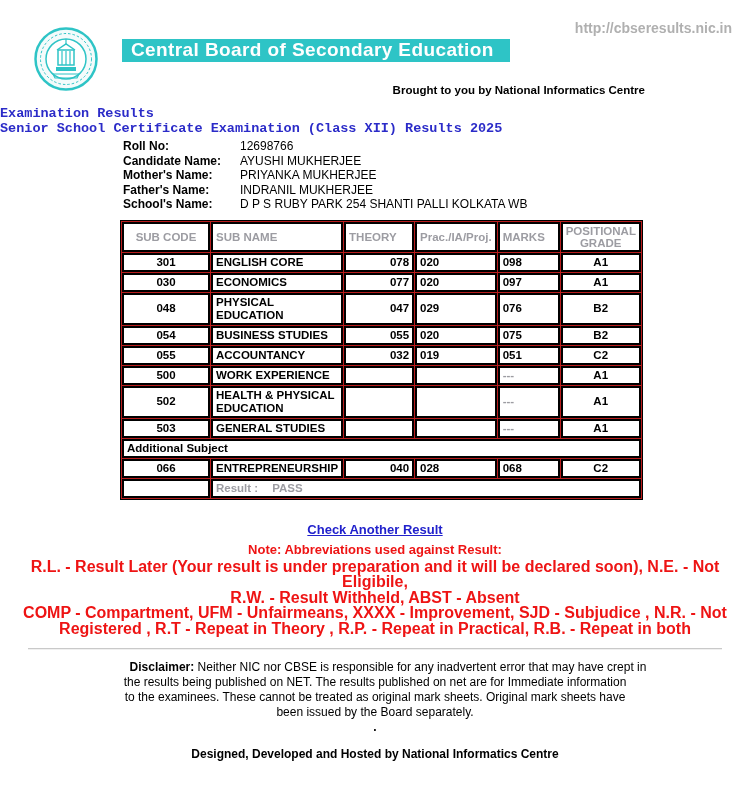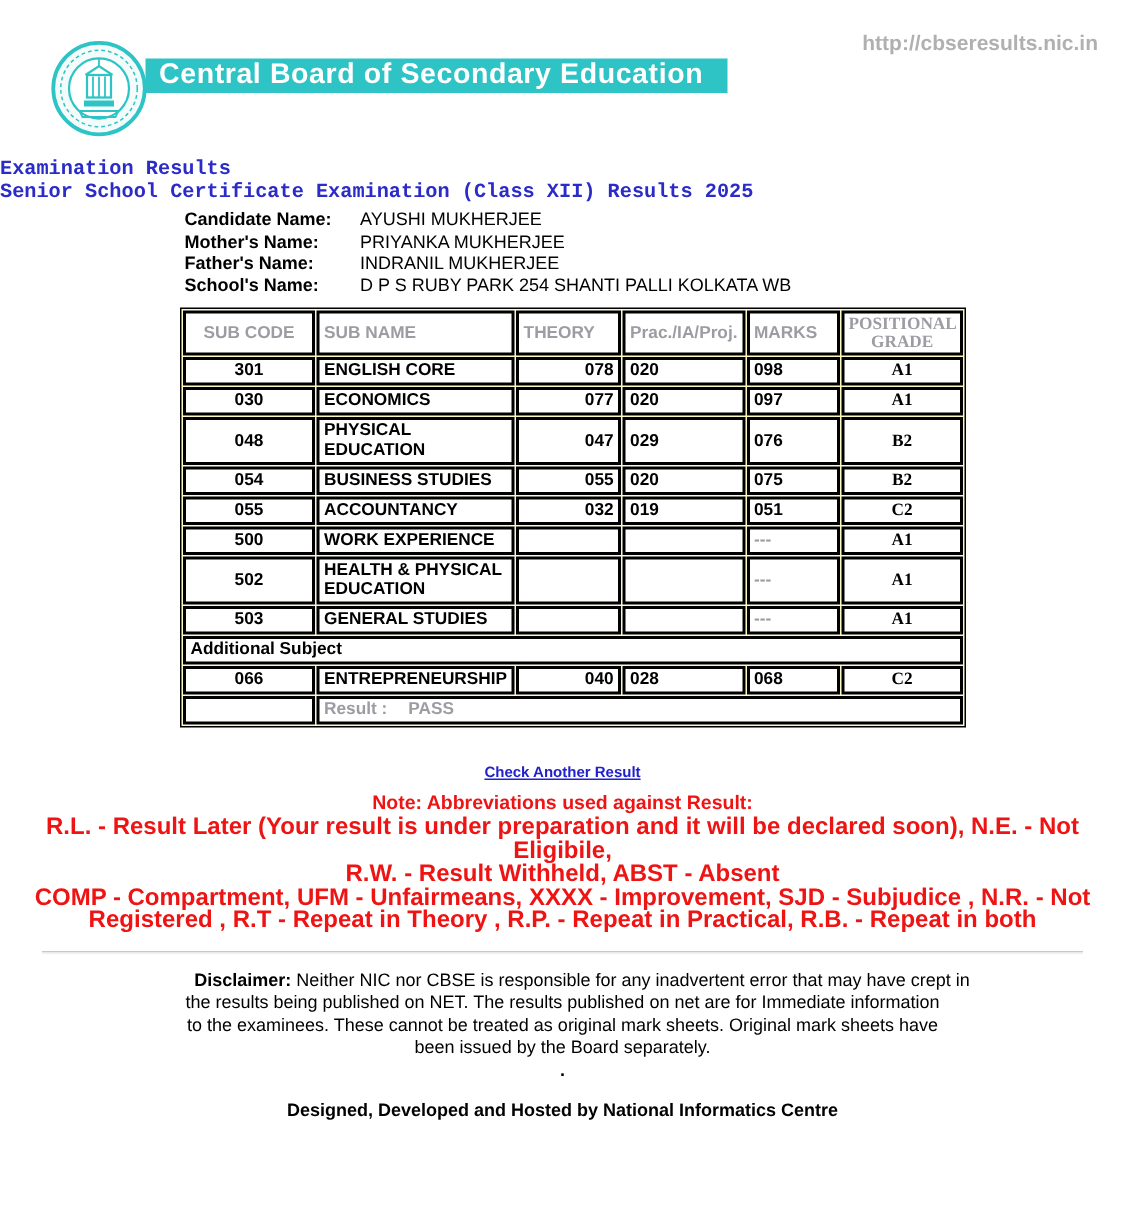--- a/index.html
+++ b/index.html
@@ -15,52 +15,52 @@
   
   .header{position:relative;height:100px;}
   .site-url{position:absolute;top:20px;right:18px;font-size:14px;font-weight:bold;color:var(--url_gray);}
   .logo{position:absolute;left:33px;top:26px;width:66px;height:66px;}
   .banner{position:absolute;left:97px;top:39px;}
   .banner-hindi{display:inline-block;background:var(--teal);color:#fff;
     font-family:"DejaVu Sans",sans-serif;font-weight:bold;font-size:15px;
     padding:2px 12px 3px 9px;line-height:18px;}
   .banner-english{display:inline-block;background:var(--teal);color:#fff;
     font-weight:bold;font-size:19px;letter-spacing:.4px;
-    padding:1px 16px 3px 9px;line-height:19px;margin-top:0px;}
+    padding:1px 16px 3px 9px;line-height:19px;margin-top:0px;margin-left:25px;}
   .brought{position:absolute;top:84px;right:105px;font-size:11.5px;font-weight:bold;}
   
   .title1,.title2{color:var(--title_blue);font-weight:bold;font-size:13.5px;line-height:15px;font-family:Liberation Mono, monospace;}
   .title1{margin-top:6px;}
   
   .info{margin:3px 0 8px 123px;font-size:12px;}
   .info-row{display:flex;line-height:14.5px;}
   .info-label{width:117px;font-weight:bold;flex:none;}
   .info-value{font-weight:normal;}
   .info-row.bold-val .info-value{font-weight:normal;}
   
   table.marks{margin-left:120px;border-collapse:separate;border-spacing:1px;
-    border:1px solid #000;background:#fef9c3;}
+    border:1px solid #000;background:#b91c1c;}
   .marks td,.marks th{border:2px solid #000;padding:1px 3px;font-size:11.5px;
     font-weight:bold;vertical-align:middle;background:#fff;}
   .marks th{color:var(--muted_gray);font-size:11.5px;line-height:12px;height:28px;}
   .c-code{width:88px;text-align:center;}
   .c-name{width:130px;text-align:left;}
   .c-th{width:70px;text-align:right;}
   .c-pr{width:72px;text-align:left;}
   .c-mk{width:62px;text-align:left;}
-  .c-gr{width:70px;text-align:center;font-family:Liberation Serif, serif;}
+  .c-gr{width:70px;text-align:center;}
   th.c-name,th.c-th,th.c-pr,th.c-mk{text-align:left;}
   .marks td{height:16px;line-height:13px;}
   td.dash{color:var(--muted_gray);}
   td.addl{ text-align:left;font-weight:bold;}
   td.result-cell{color:var(--muted_gray);}
   td.result-cell .rv{margin-left:14px;}
   
   .check-link-wrap{text-align:center;margin-top:20px;}
-  .check-link{color:var(--link_blue);font-weight:bold;font-size:10px;text-decoration:underline;}
+  .check-link{color:var(--link_blue);font-weight:bold;font-size:13px;text-decoration:underline;}
   .note-head{margin-top:4px;text-align:center;color:var(--note_red);font-weight:bold;font-size:13px;line-height:15px;}
   .note-line{text-align:center;color:var(--note_red);font-weight:bold;font-size:16px;line-height:15.5px;}
   .notes-block{margin-top:2px;}
   
   hr.divider{margin:12px 28px 10px 28px;border:none;height:2px;
     border-top:1px solid #c9c9c9;border-bottom:1px solid #f0f0f0;}
   .disclaimer{width:545px;margin:4px auto 0 auto;font-size:12px;line-height:15px;text-align:center;}
   .disclaimer b{font-weight:bold;margin-left:26px;}
   .dot-line{text-align:center;font-size:12px;line-height:12px;margin-top:1px;font-weight:bold;}
   .footer-line{text-align:center;font-weight:bold;font-size:12px;margin-top:14px;}
@@ -81,26 +81,31 @@
       <line x1="37" y1="25" x2="37" y2="39" stroke="#2EC4C6" stroke-width="1.2"></line>
       <path d="M24 24 L33 18 L42 24" fill="none" stroke="#2EC4C6" stroke-width="1.5"></path>
       <line x1="33" y1="13" x2="33" y2="18" stroke="#2EC4C6" stroke-width="1.2"></line>
       <rect x="23" y="41" width="20" height="4" fill="#2EC4C6"></rect>
       <path d="M20 48 h26 l-2 4 h-22 z" fill="none" stroke="#2EC4C6" stroke-width="1.2"></path>
     </svg>
   </div>
   <div class="banner">
     <div><span class="banner-english">Central Board of Secondary Education</span></div>
   </div>
+  <div class="brought">Brought to you by National Informatics Centre</div>
 </div>
 
 <div class="title1">Examination Results</div>
 <div class="title2">Senior School Certificate Examination (Class XII) Results 2025</div>
 
 <div class="info">
+  <div class="info-row">
+    <span class="info-label">Roll No:</span>
+    <span class="info-value">12698766</span>
+  </div>
   <div class="info-row bold-val">
     <span class="info-label">Candidate Name:</span>
     <span class="info-value">AYUSHI MUKHERJEE</span>
   </div>
   <div class="info-row">
     <span class="info-label">Mother's Name:</span>
     <span class="info-value">PRIYANKA MUKHERJEE</span>
   </div>
   <div class="info-row">
     <span class="info-label">Father's Name:</span>

